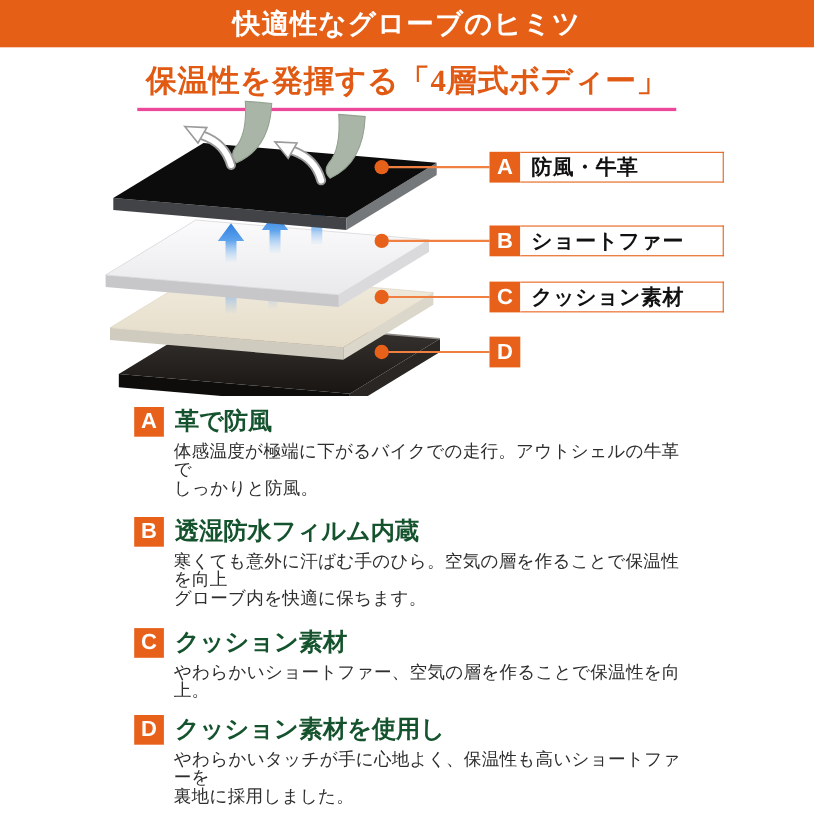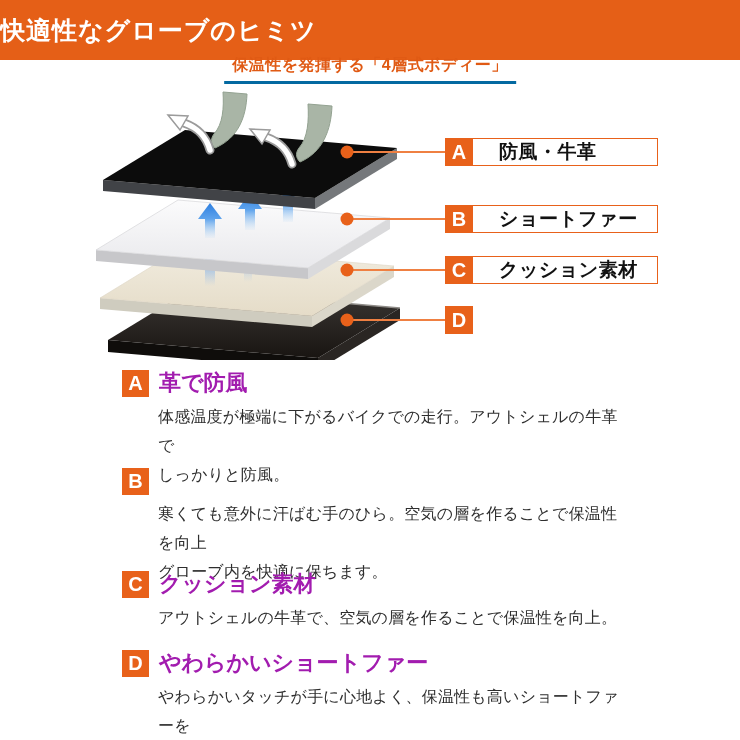--- a/index.html
+++ b/index.html
@@ -2,55 +2,55 @@
 <html><head>
 <meta charset="utf-8">
 <style>
   html,body{margin:0;padding:0;background:#fff;}
   #page{
     position:relative;width:740px;height:740px;background:#ffffff;
     font-family:"Liberation Sans","DejaVu Sans",sans-serif;overflow:hidden;
   }
   
   .banner{
-    position:absolute;left:0;top:0;width:740px;height:60px;background:#e55f17;
-    display:flex;align-items:center;justify-content:flex-start;
+    position:absolute;left:0;top:0;width:740px;height:43px;background:#e55f17;
+    display:flex;align-items:center;justify-content:center;
   }
   .banner-title{color:#ffffff;font-size:25px;font-weight:bold;letter-spacing:1px;}
   
   .subtitle{
     position:absolute;top:55px;left:50%;transform:translateX(-50%);
-    color:#e05a14;font-size:16px;font-weight:bold;letter-spacing:0.5px;
-    padding:0 8px 5px 8px;border-bottom:3px solid #0369a1;white-space:nowrap;
+    color:#e05a14;font-size:28px;font-weight:bold;letter-spacing:0.5px;
+    padding:0 8px 5px 8px;border-bottom:3px solid #ec4899;white-space:nowrap;font-family:Liberation Serif, serif;
   }
   
   .diagram{position:absolute;left:60px;top:88px;width:390px;height:272px;}
   
   .layer-label{position:absolute;left:445px;width:213px;height:28px;display:flex;}
   .ll-letter{
     width:28px;height:28px;background:#e8611a;color:#fff;font-weight:bold;font-size:20px;
     display:flex;align-items:center;justify-content:center;flex:none;
   }
   .ll-text{
     flex:1;border:1px solid #e8611a;border-left:none;background:#fff;color:#111;
-    font-weight:bold;font-size:19px;display:flex;align-items:center;padding-left:26px;
+    font-weight:bold;font-size:19px;display:flex;align-items:center;padding-left:10px;
     letter-spacing:0.5px;white-space:nowrap;
   }
   .label-a{top:138px;} .label-b{top:205px;} .label-c{top:256px;} .label-d{top:306px;}
   
   .section{position:absolute;left:122px;width:510px;}
   .sec-a{top:368px;} .sec-b{top:468px;} .sec-c{top:569px;} .sec-d{top:648px;}
   .sec-head{display:flex;align-items:center;gap:10px;}
   .sec-letter{
     width:27px;height:27px;background:#e8611a;color:#fff;font-weight:bold;font-size:20px;
     display:flex;align-items:center;justify-content:center;flex:none;
   }
-  .sec-title{font-size:22px;font-weight:bold;color:#a21caf;white-space:nowrap;}
+  .sec-title{font-size:22px;font-weight:bold;color:#14532d;white-space:nowrap;}
   .sec-body{
-    margin:4px 0 0 36px;font-size:16px;line-height:29px;color:#2e2e2e;
+    margin:4px 0 0 36px;font-size:16px;line-height:17px;color:#2e2e2e;
     white-space:pre-line;letter-spacing:0.2px;
   }
 </style>
 </head>
 <body>
 
 <div id="page">
 
   <div class="banner">
     <span class="banner-title">快適性なグローブのヒミツ</span>
@@ -168,33 +168,34 @@
     <div class="sec-head">
       <div class="sec-letter">A</div>
       <div class="sec-title">革で防風</div>
     </div>
     <div class="sec-body">体感温度が極端に下がるバイクでの走行。アウトシェルの牛革で
 しっかりと防風。</div>
   </div>
   <div class="section sec-b">
     <div class="sec-head">
       <div class="sec-letter">B</div>
+      <div class="sec-title">透湿防水フィルム内蔵</div>
     </div>
     <div class="sec-body">寒くても意外に汗ばむ手のひら。空気の層を作ることで保温性を向上
 グローブ内を快適に保ちます。</div>
   </div>
   <div class="section sec-c">
     <div class="sec-head">
       <div class="sec-letter">C</div>
       <div class="sec-title">クッション素材</div>
     </div>
-    <div class="sec-body">アウトシェルの牛革で、空気の層を作ることで保温性を向上。</div>
+    <div class="sec-body">やわらかいショートファー、空気の層を作ることで保温性を向上。</div>
   </div>
   <div class="section sec-d">
     <div class="sec-head">
       <div class="sec-letter">D</div>
-      <div class="sec-title">やわらかいショートファー</div>
+      <div class="sec-title">クッション素材を使用し</div>
     </div>
     <div class="sec-body">やわらかいタッチが手に心地よく、保温性も高いショートファーを
 裏地に採用しました。</div>
   </div>
 
 </div>
 
 </body></html>

